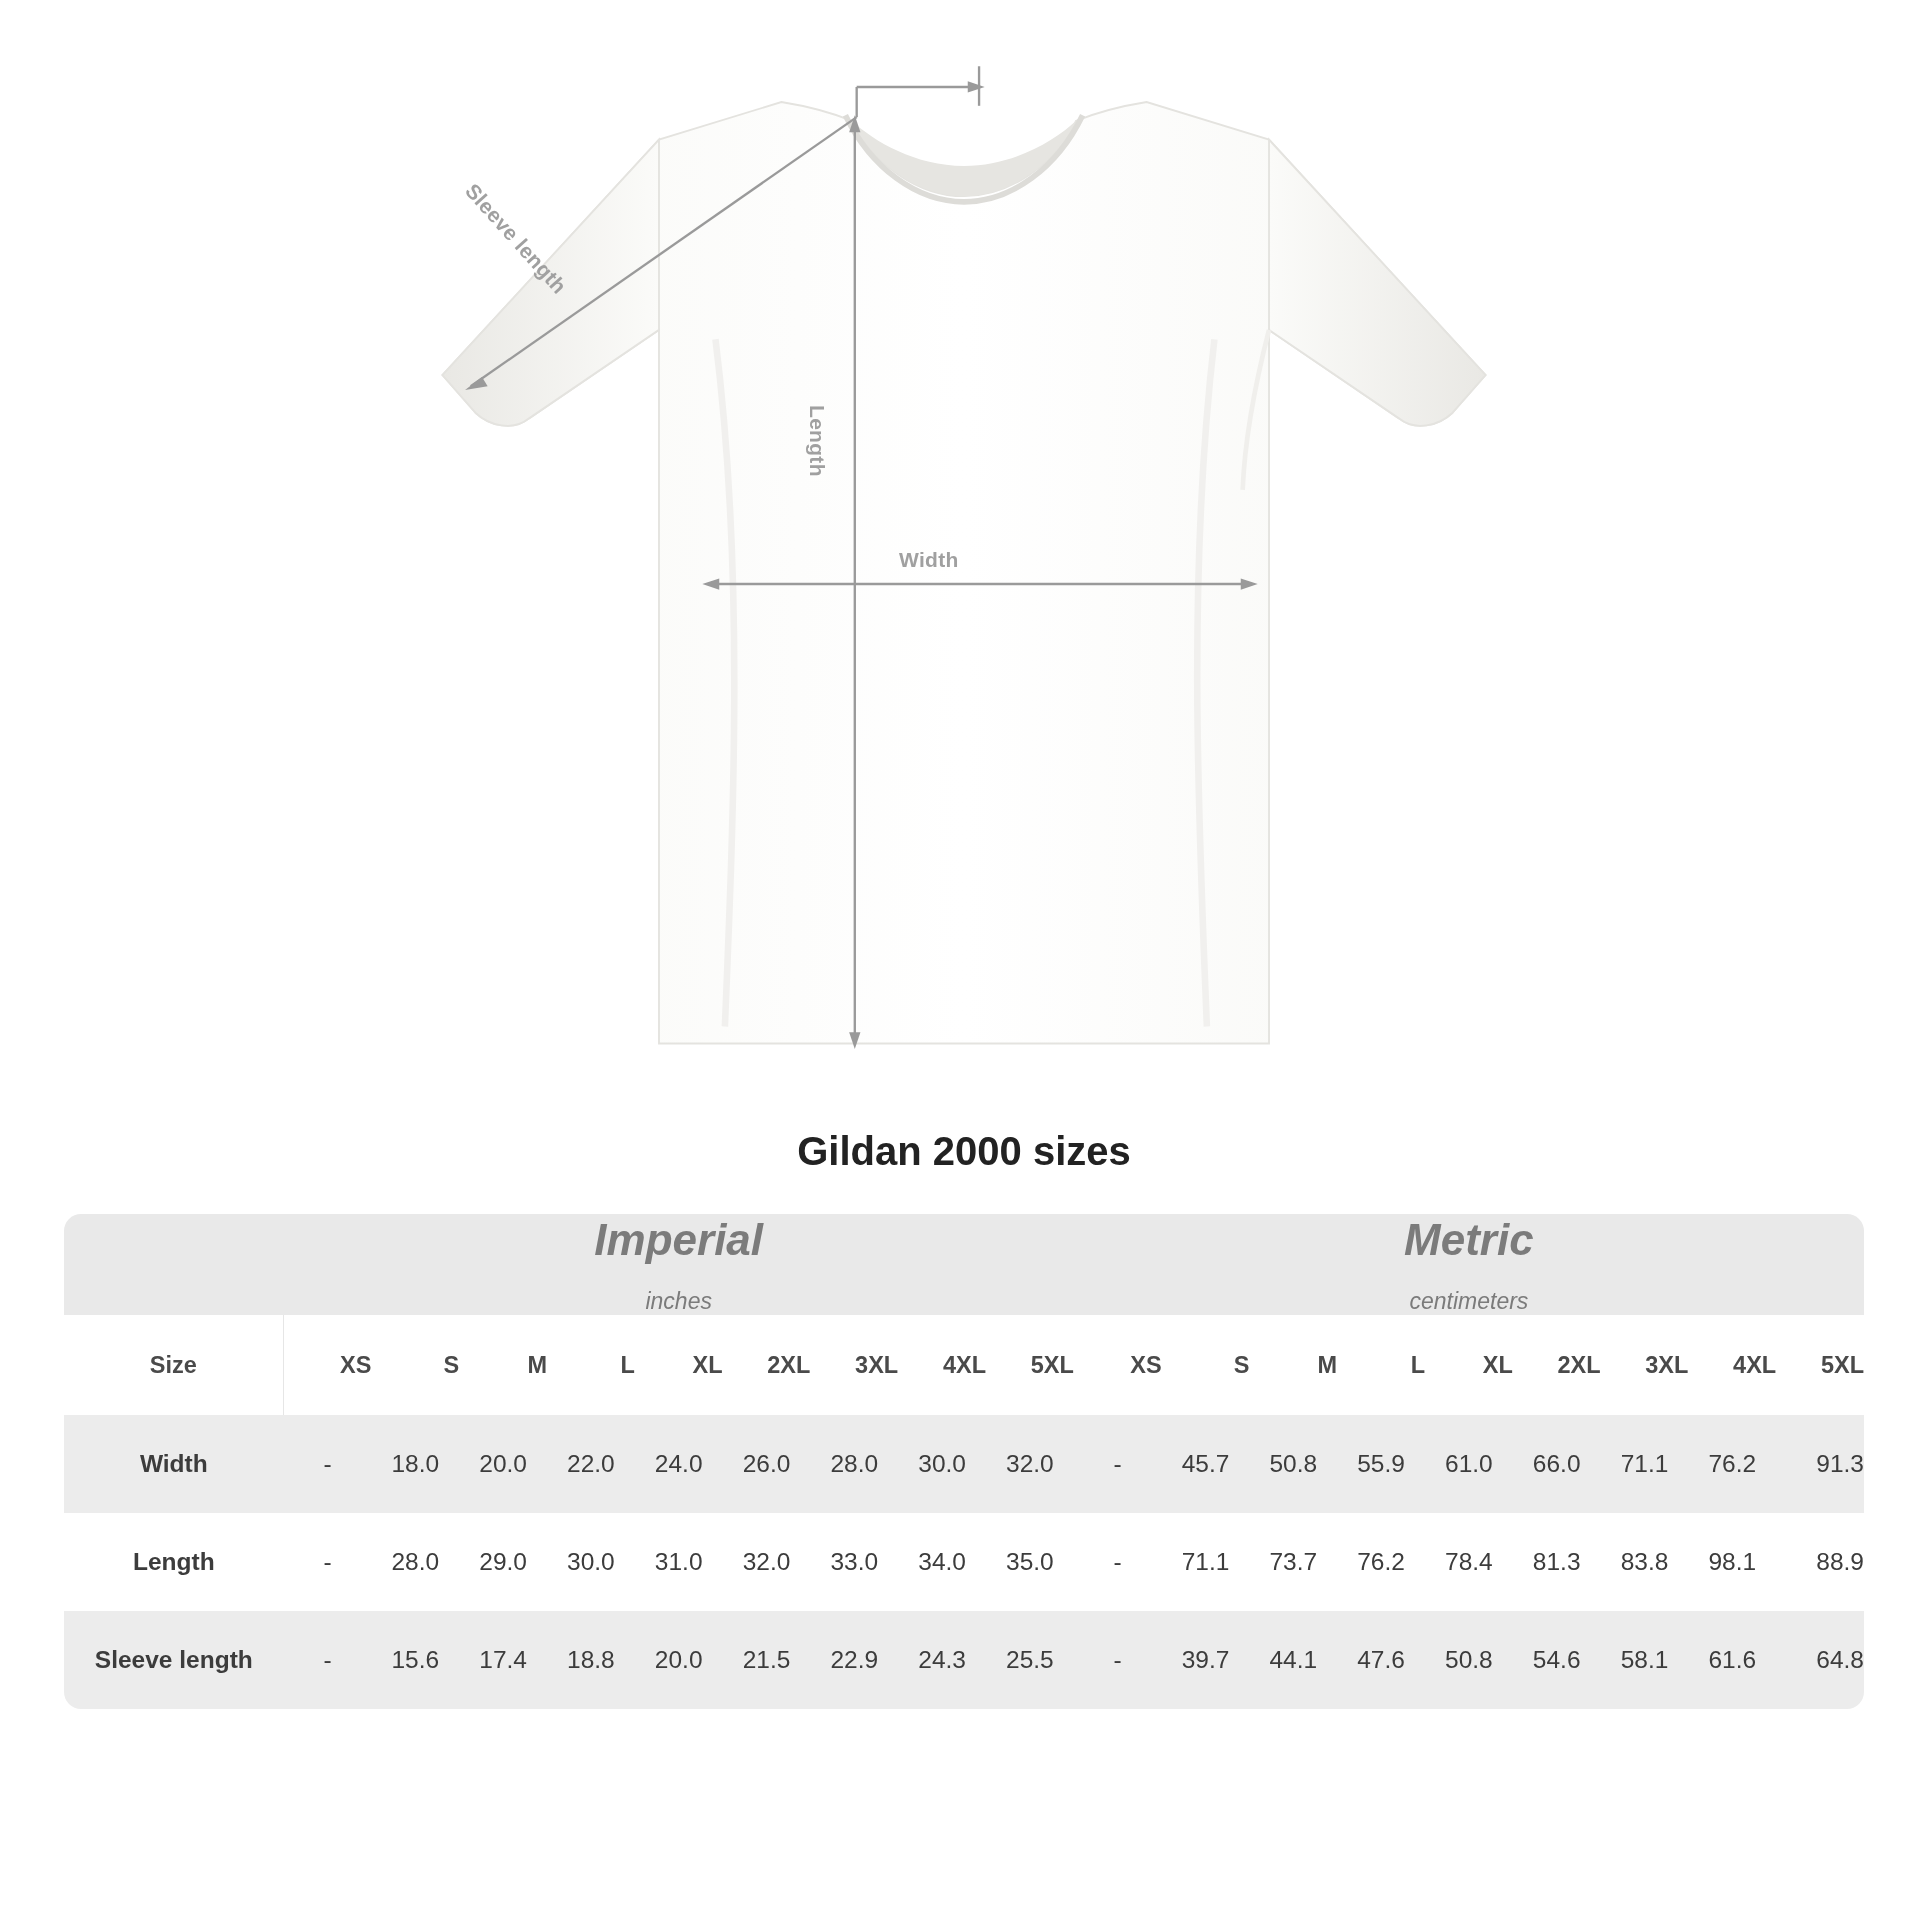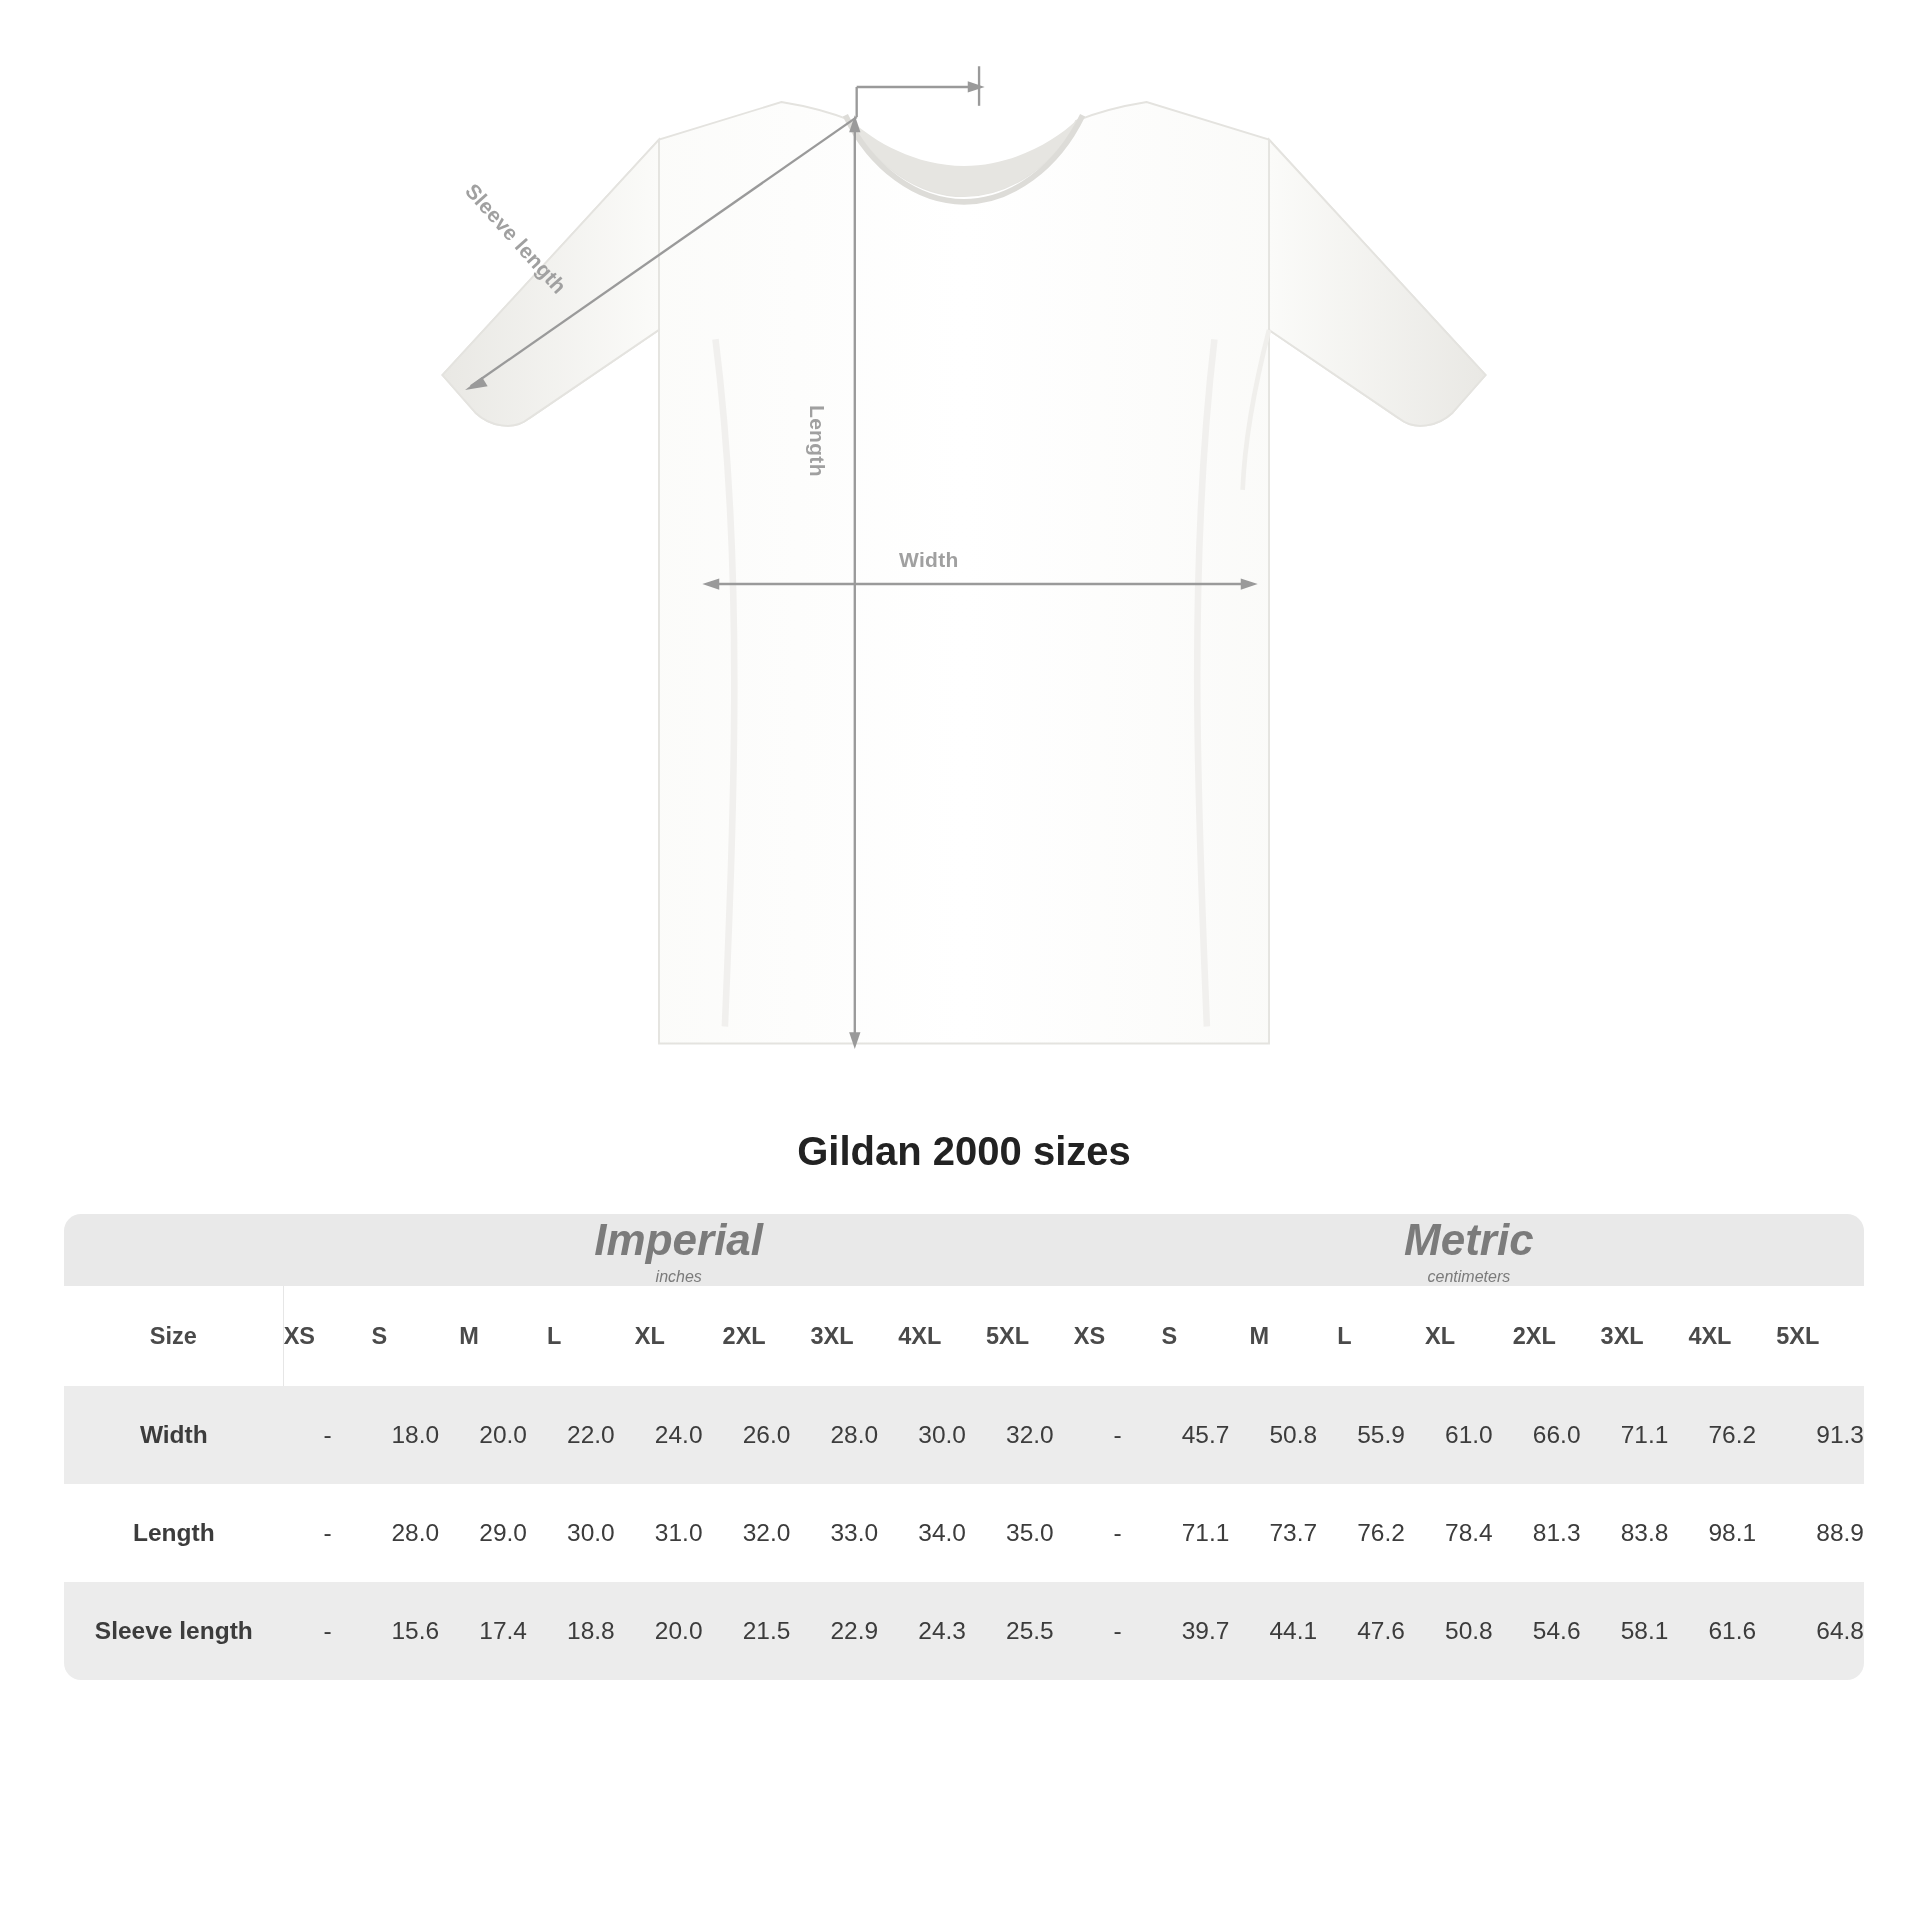--- a/index.html
+++ b/index.html
@@ -83,28 +83,28 @@
   .unit-head.left { border-top-left-radius: 17px; }
   .unit-head.right { border-top-right-radius: 17px; }
   .unit-name {
     font-size: 44px;
     font-weight: bold;
     font-style: italic;
     color: #7b7b7b;
     line-height: 1.2;
   }
   .unit-sub {
-    font-size: 16px;
+    font-size: 23px;
     font-style: italic;
     color: #7b7b7b;
-    margin-top: 2px;
+    margin-top: 22px;
   }
   .hdr-row td {
     height: 100px;
-    text-align: left;
+    text-align: right;
     font-size: 23.5px;
     font-weight: bold;
     color: #4a4a4a;
     background: #ffffff;
     border-right: 0.9px solid #e6e6e6;
   }
   .hdr-row td.rowhead {
     border-right: 0.9px solid #e6e6e6;
   }
   .hdr-row td.last { border-right: 0; }

